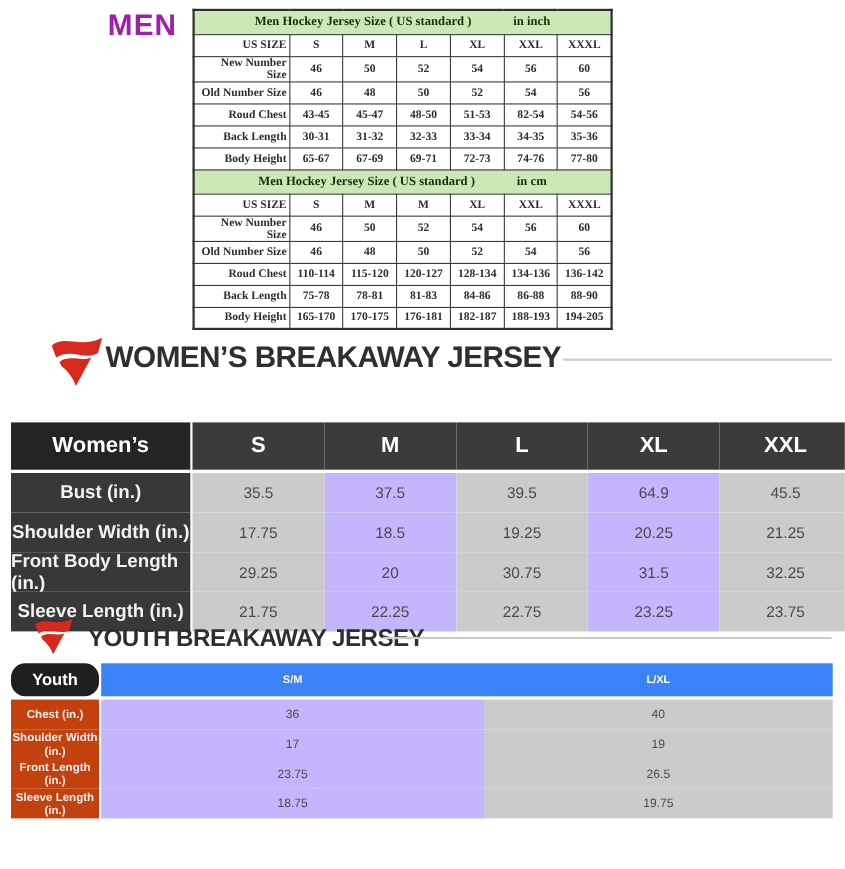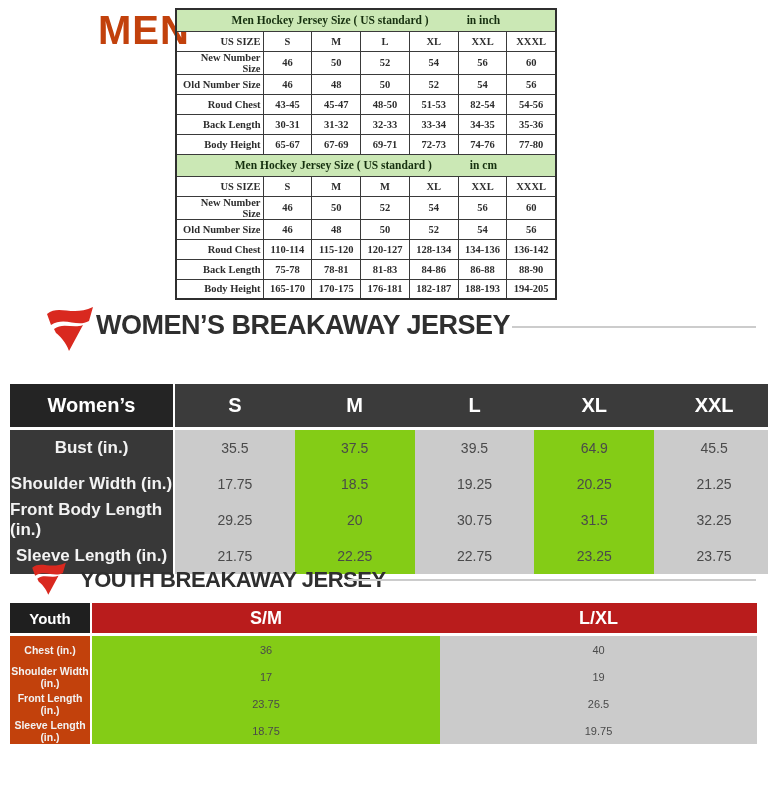--- a/index.html
+++ b/index.html
@@ -1,21 +1,21 @@
 <!DOCTYPE html>
 <html><head>
 <meta charset="utf-8">
 <style>
   * { box-sizing: border-box; margin: 0; padding: 0; }
   body { background: #ffffff; font-family: "Liberation Sans", sans-serif; }
   .page { position: relative; width: 768px; height: 790px; background: #fff; overflow: hidden; }
 
   
-  .men-heading { position: absolute; left: 98px; top: 8px; font-size: 40px; font-weight: bold;
-                 color: #c2410c; letter-spacing: 1px; font-family: "Liberation Sans", sans-serif; }
+  .men-heading { position: absolute; left: 98px; top: 8px; font-size: 27px; font-weight: bold;
+                 color: #a21caf; letter-spacing: 1px; font-family: "Liberation Sans", sans-serif; }
   .men-table { position: absolute; left: 175px; top: 8px; width: 380px; border-collapse: collapse;
                font-family: "Liberation Serif", serif; font-weight: bold; color: #2d2d2d;
                border: 2px solid #2f2f2f; table-layout: fixed; }
   .men-table td { border: 1px solid #3a3a3a; font-size: 10.5px; height: 20px; text-align: center; padding: 0 2px; }
   .men-table td.lbl { text-align: right; padding-left: 5px; }
   .men-table td.gh { background: #cbe8b5; height: 22px; font-size: 11.5px; color: #16300f; }
   .men-table .unit { margin-left: 38px; }
   .men-table col.c-lbl { width: 87px; }
   .men-table col.c-sz { width: 48.8px; }
 
@@ -31,33 +31,33 @@
   .wrow.whead { height: 43px; margin-bottom: 3px; }
   .wcorner, .wlabel { width: 163px; margin-right: 2px; flex: none;
                       display: flex; align-items: center; justify-content: center; }
   .wcorner { background: #242424; color: #ffffff; font-size: 20px; font-weight: bold; }
   .wsize   { flex: 1; background: #3b3b3b; color: #ffffff; font-size: 20px; font-weight: bold;
              display: flex; align-items: center; justify-content: center; }
   .wlabel  { background: #383838; color: #f2f2f2; font-size: 17px; font-weight: bold; }
   .wcell   { flex: 1; display: flex; align-items: center; justify-content: center;
              font-size: 14px; color: #4a4a4a; }
   .g { background: #cbcbcb; }
-  .w { background: #84cc16; }
+  .w { background: #c4b5fd; }
 
   
   .ytable { position: absolute; left: 10px; top: 603px; width: 747px; font-family: "Liberation Sans", sans-serif; }
   .yrow { display: flex; height: 27px; }
   .yrow.yhead { height: 30px; margin-bottom: 3px; }
   .ycorner, .ylabel { width: 80px; margin-right: 2px; flex: none;
                       display: flex; align-items: center; justify-content: center; }
-  .ycorner { background: #1f1f1f; color: #ffffff; font-size: 15px; font-weight: bold; }
+  .ycorner { background: #1f1f1f; color: #ffffff; font-size: 15px; font-weight: bold; border-radius: 13px; }
   .ylabel  { background: #c2410c; color: #f2f2f2; font-size: 10.5px; font-weight: bold; text-align: center; }
   .ysm   { width: 348px; flex: none; display: flex; align-items: center; justify-content: center; }
   .ylxl  { flex: 1; display: flex; align-items: center; justify-content: center; }
-  .yhead .ysm, .yhead .ylxl { background: #b91c1c; color: #ffffff; font-size: 18px; font-weight: bold; }
+  .yhead .ysm, .yhead .ylxl { background: #3b82f6; color: #ffffff; font-size: 10px; font-weight: bold; }
   .ybody-cell { font-size: 11px; color: #4a4a4a; }
 </style>
 </head>
 <body>
 
 <div class="page">
 
   <div class="men-heading">MEN</div>
 
   <table class="men-table">

